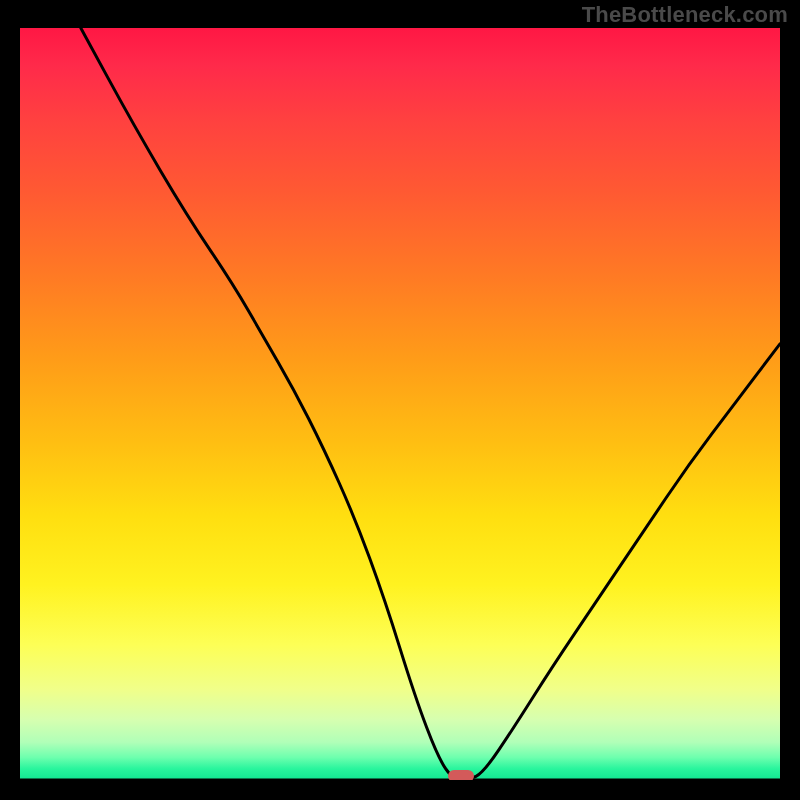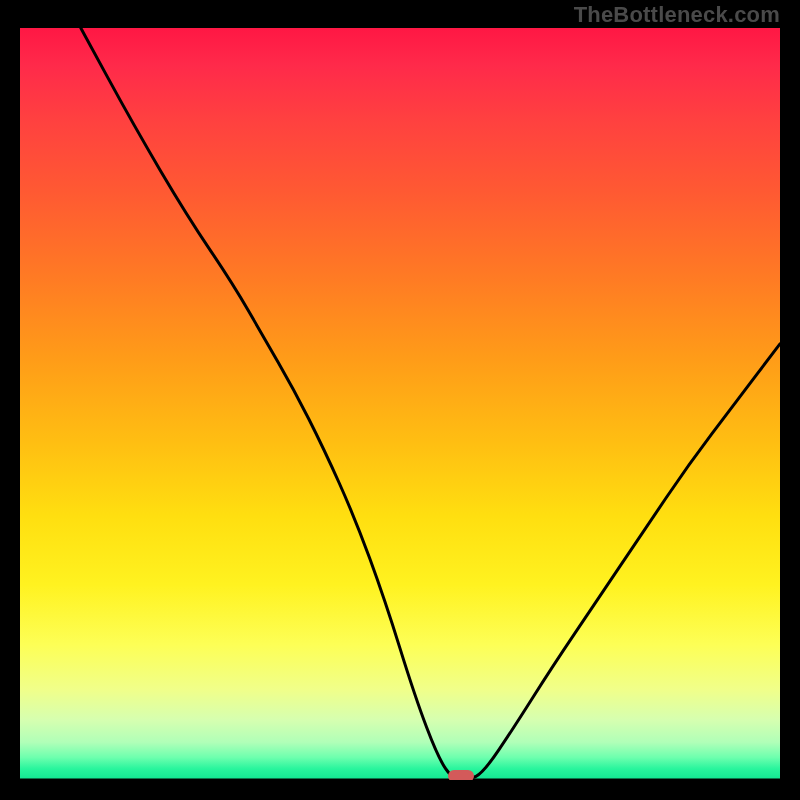--- a/index.html
+++ b/index.html
@@ -13,21 +13,21 @@
   }
   .frame {
     position: relative;
     width: 800px;
     height: 800px;
     background: #000;
   }
   .watermark {
     position: absolute;
     top: 2px;
-    right: 20px;
+    right: 12px;
     color: #4a4a4a;
     font-size: 22px;
     font-weight: 600;
     letter-spacing: 0.2px;
     z-index: 5;
   }
   .plot-area {
     position: absolute;
     left: 20px;
     top: 28px;

